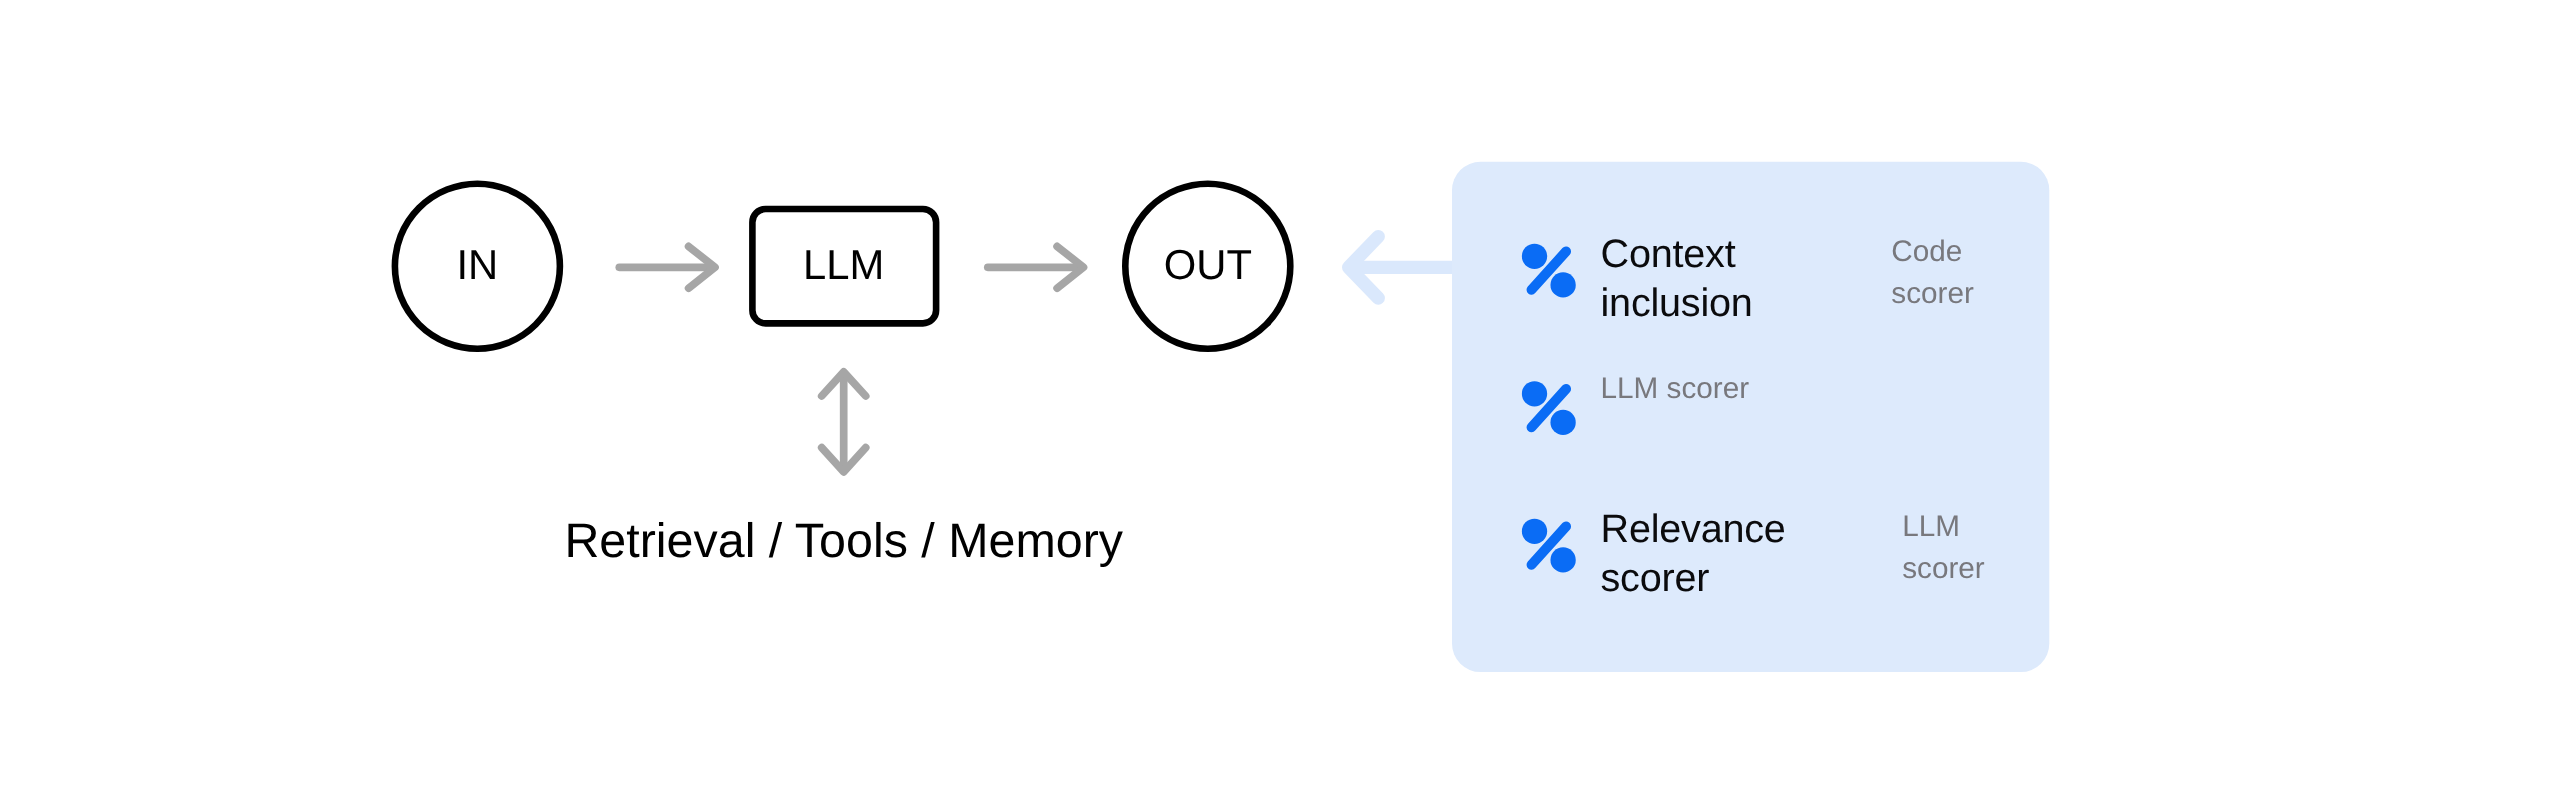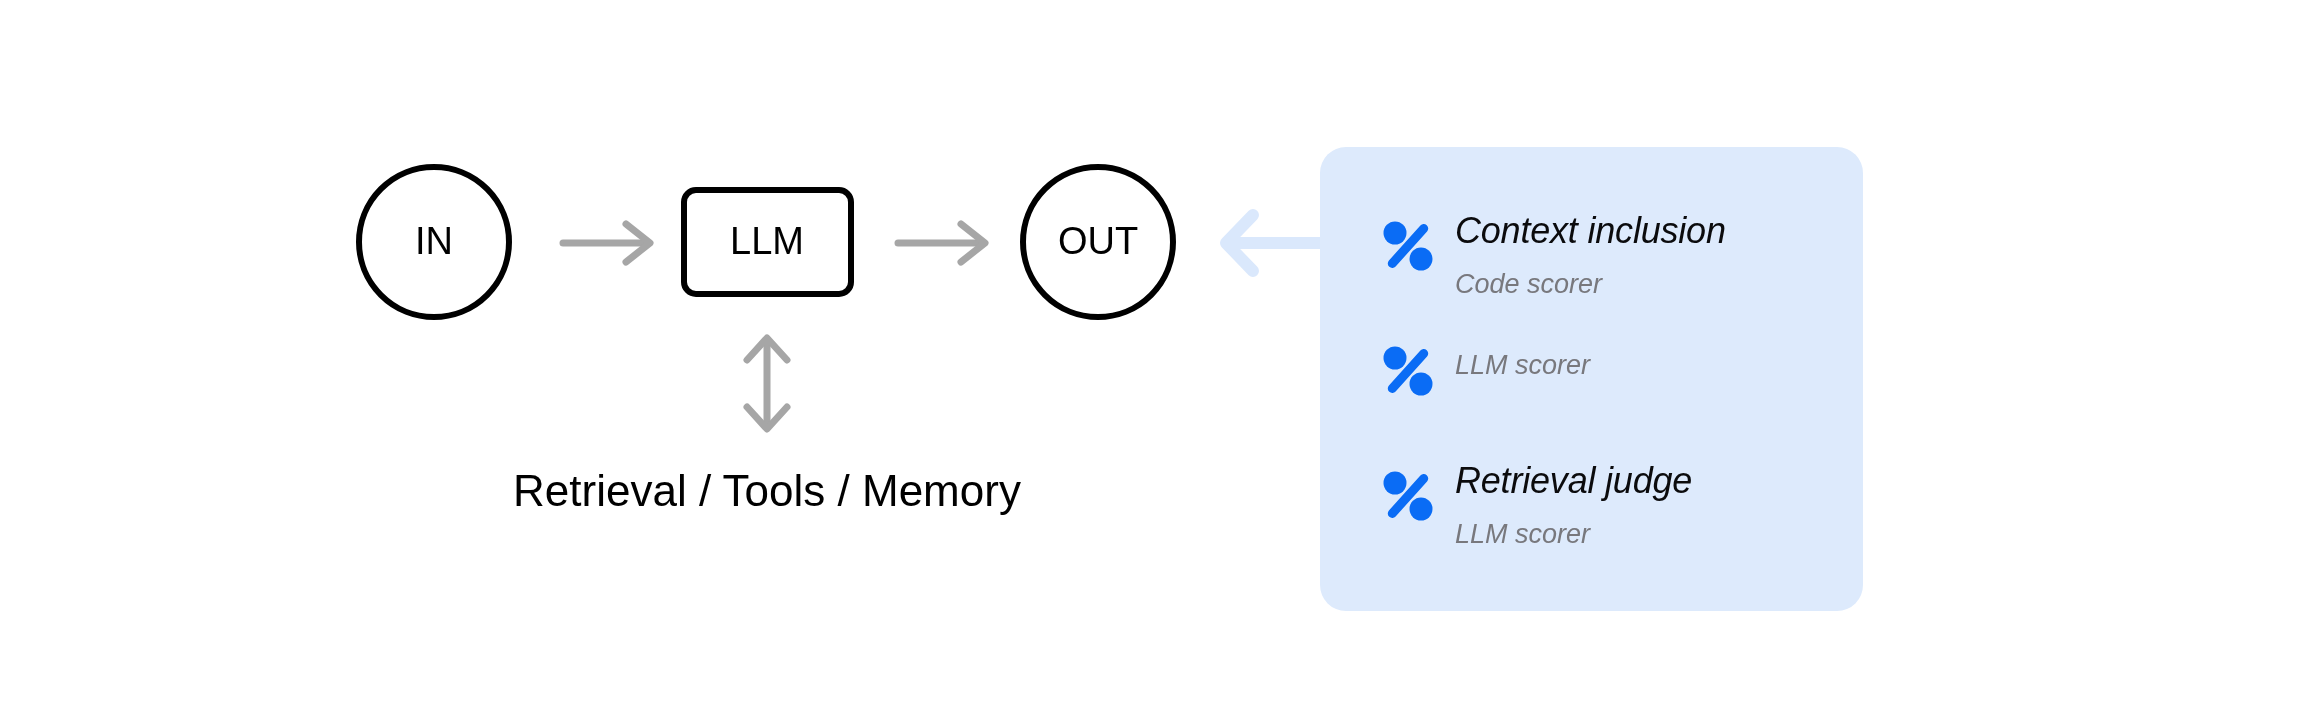--- a/index.html
+++ b/index.html
@@ -59,36 +59,35 @@
   }
   .scorer-icon {
     width: 50px;
     height: 50px;
     flex: 0 0 50px;
     margin-top: 12px;
     margin-right: 22px;
   }
   .scorer-text {
     display: flex;
-    flex-direction: column;
-    font-style: italic;
+    flex-direction: row;
   }
   .scorer-title {
     font-family: "Liberation Sans", sans-serif;
     font-size: 36px;
     line-height: 44px;
     color: #0b0b0d;
     letter-spacing: -0.2px;
   }
   .scorer-sub {
     font-family: "Liberation Sans", sans-serif;
     font-size: 27px;
     line-height: 38px;
     color: #78787d;
-    margin-top: 12px;
+    margin-top: 0;
   }
 </style>
 </head>
 <body>
 
 <div class="stage">
 
   <svg class="diagram-svg" viewBox="0 0 2318 720">
     <defs>
       <g id="percent-glyph">
@@ -156,19 +155,19 @@
       <div class="scorer-text">
         <span class="scorer-sub">LLM scorer</span>
       </div>
     </div>
 
     <div class="scorer-row">
       <svg class="scorer-icon" viewBox="0 0 50 50" fill="#0a6cf5">
         <use href="#percent-glyph"></use>
       </svg>
       <div class="scorer-text">
-        <span class="scorer-title">Retrieval judge</span>
+        <span class="scorer-title">Relevance scorer</span>
         <span class="scorer-sub">LLM scorer</span>
       </div>
     </div>
 
   </div>
 </div>
 
 </body></html>

